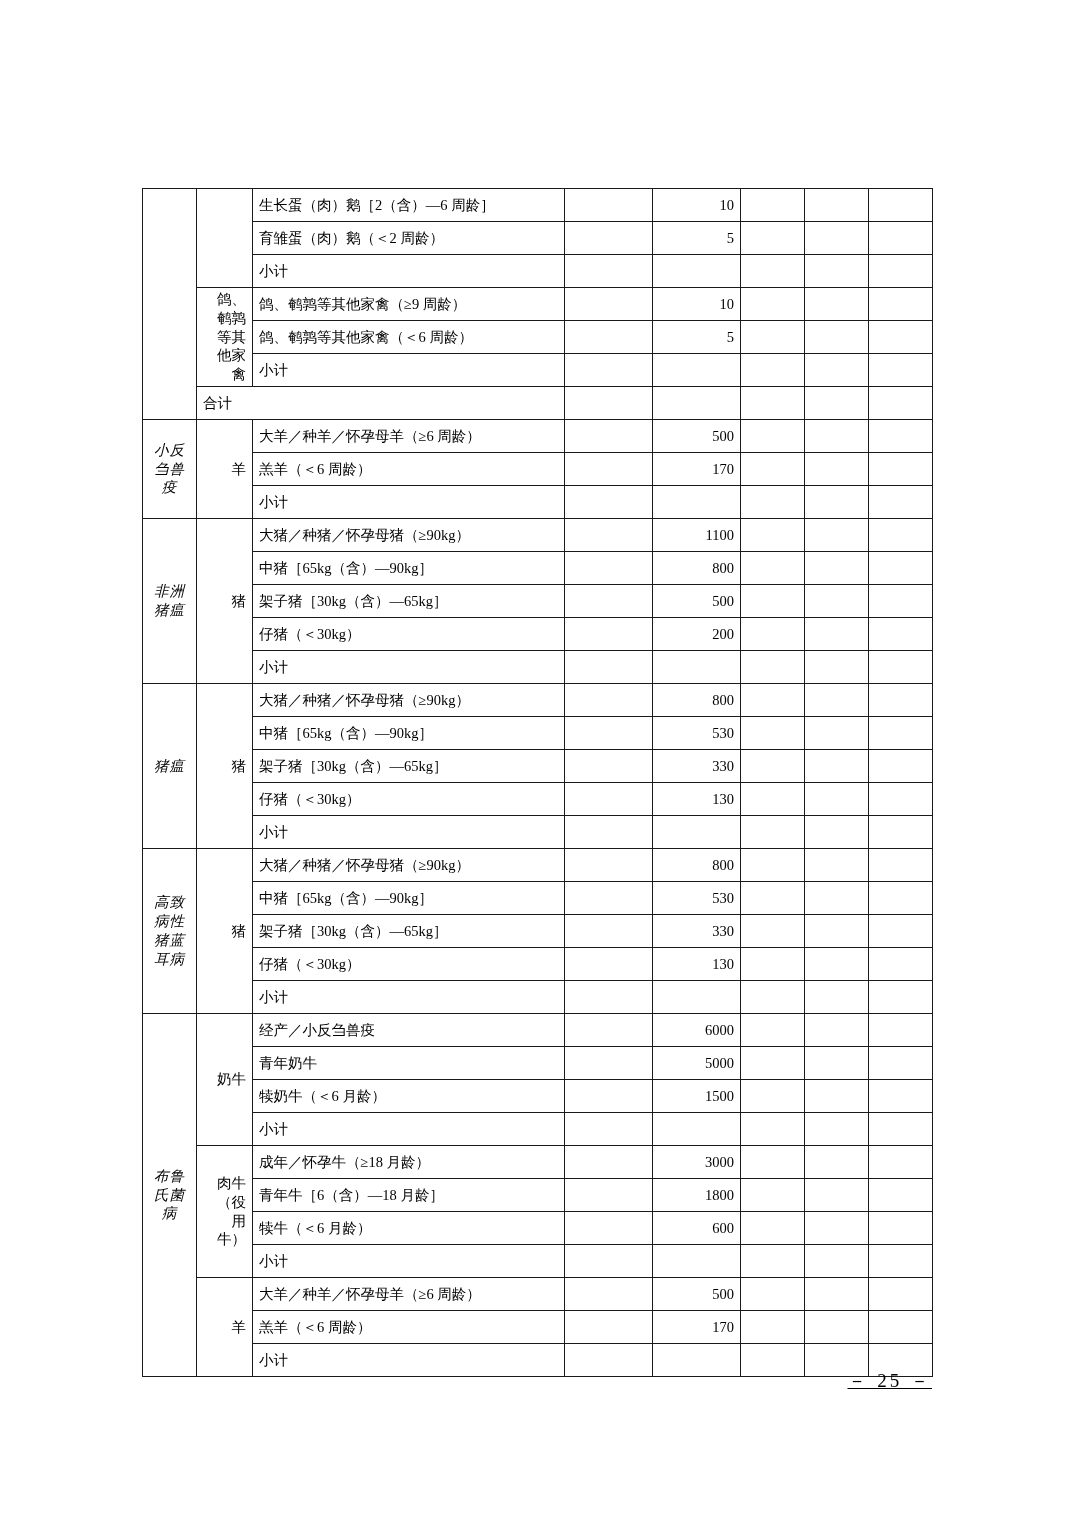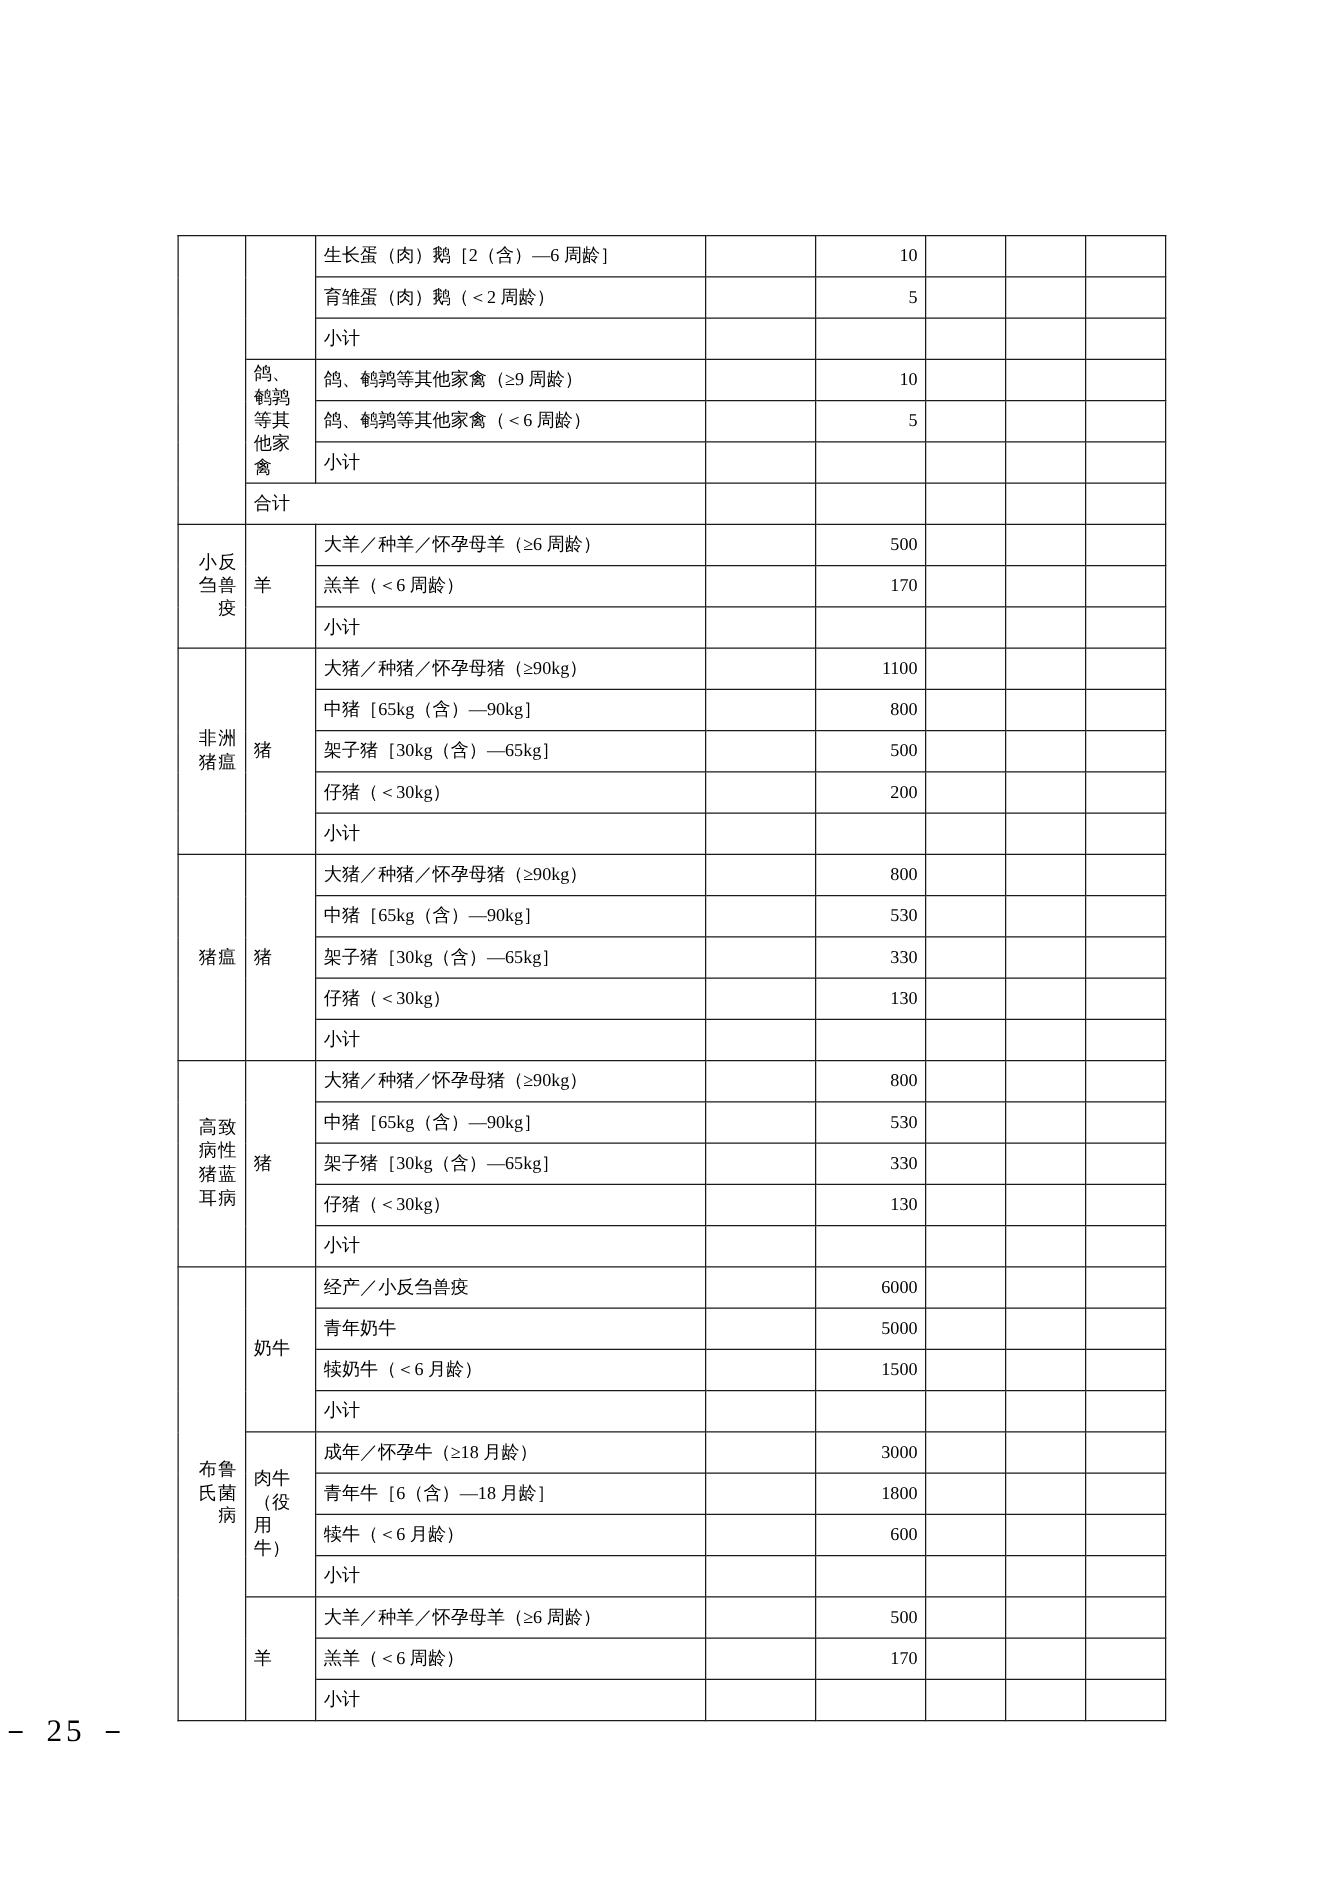--- a/index.html
+++ b/index.html
@@ -44,51 +44,53 @@
   col.c-disease { width: 54px; }
   col.c-animal  { width: 56px; }
   col.c-spec    { width: 312px; }
   col.c-blank1  { width: 88px; }
   col.c-value   { width: 88px; }
   col.c-blank2  { width: 64px; }
   col.c-blank3  { width: 64px; }
   col.c-blank4  { width: 64px; }
 
   td.disease {
-    text-align: right;
+    text-align: center;
     letter-spacing: 1px;
     line-height: 1.45;
     font-size: 14.5px;
+    font-style: italic;
   }
   td.animal {
-    text-align: left;
+    text-align: right;
     line-height: 1.45;
     font-size: 14.5px;
   }
   td.spec {
     text-align: left;
     padding-left: 8px;
     white-space: nowrap;
   }
   td.subtotal {
     text-align: left;
   }
   td.value {
     text-align: right;
   }
   td.blank { }
   .page-number {
     position: absolute;
     left: 0;
     top: 1368px;
     width: 932px;
-    text-align: left;
-    font-size: 25px;
+    text-align: right;
+    font-size: 19px;
     letter-spacing: 3px;
     font-family: "Liberation Serif", "DejaVu Serif", serif;
+    text-decoration: underline;
   }
 </style>
 </head>
 <body>
 
 <div class="page">
 
   <div class="table-wrap">
     <table class="doc-table">
       <colgroup>

